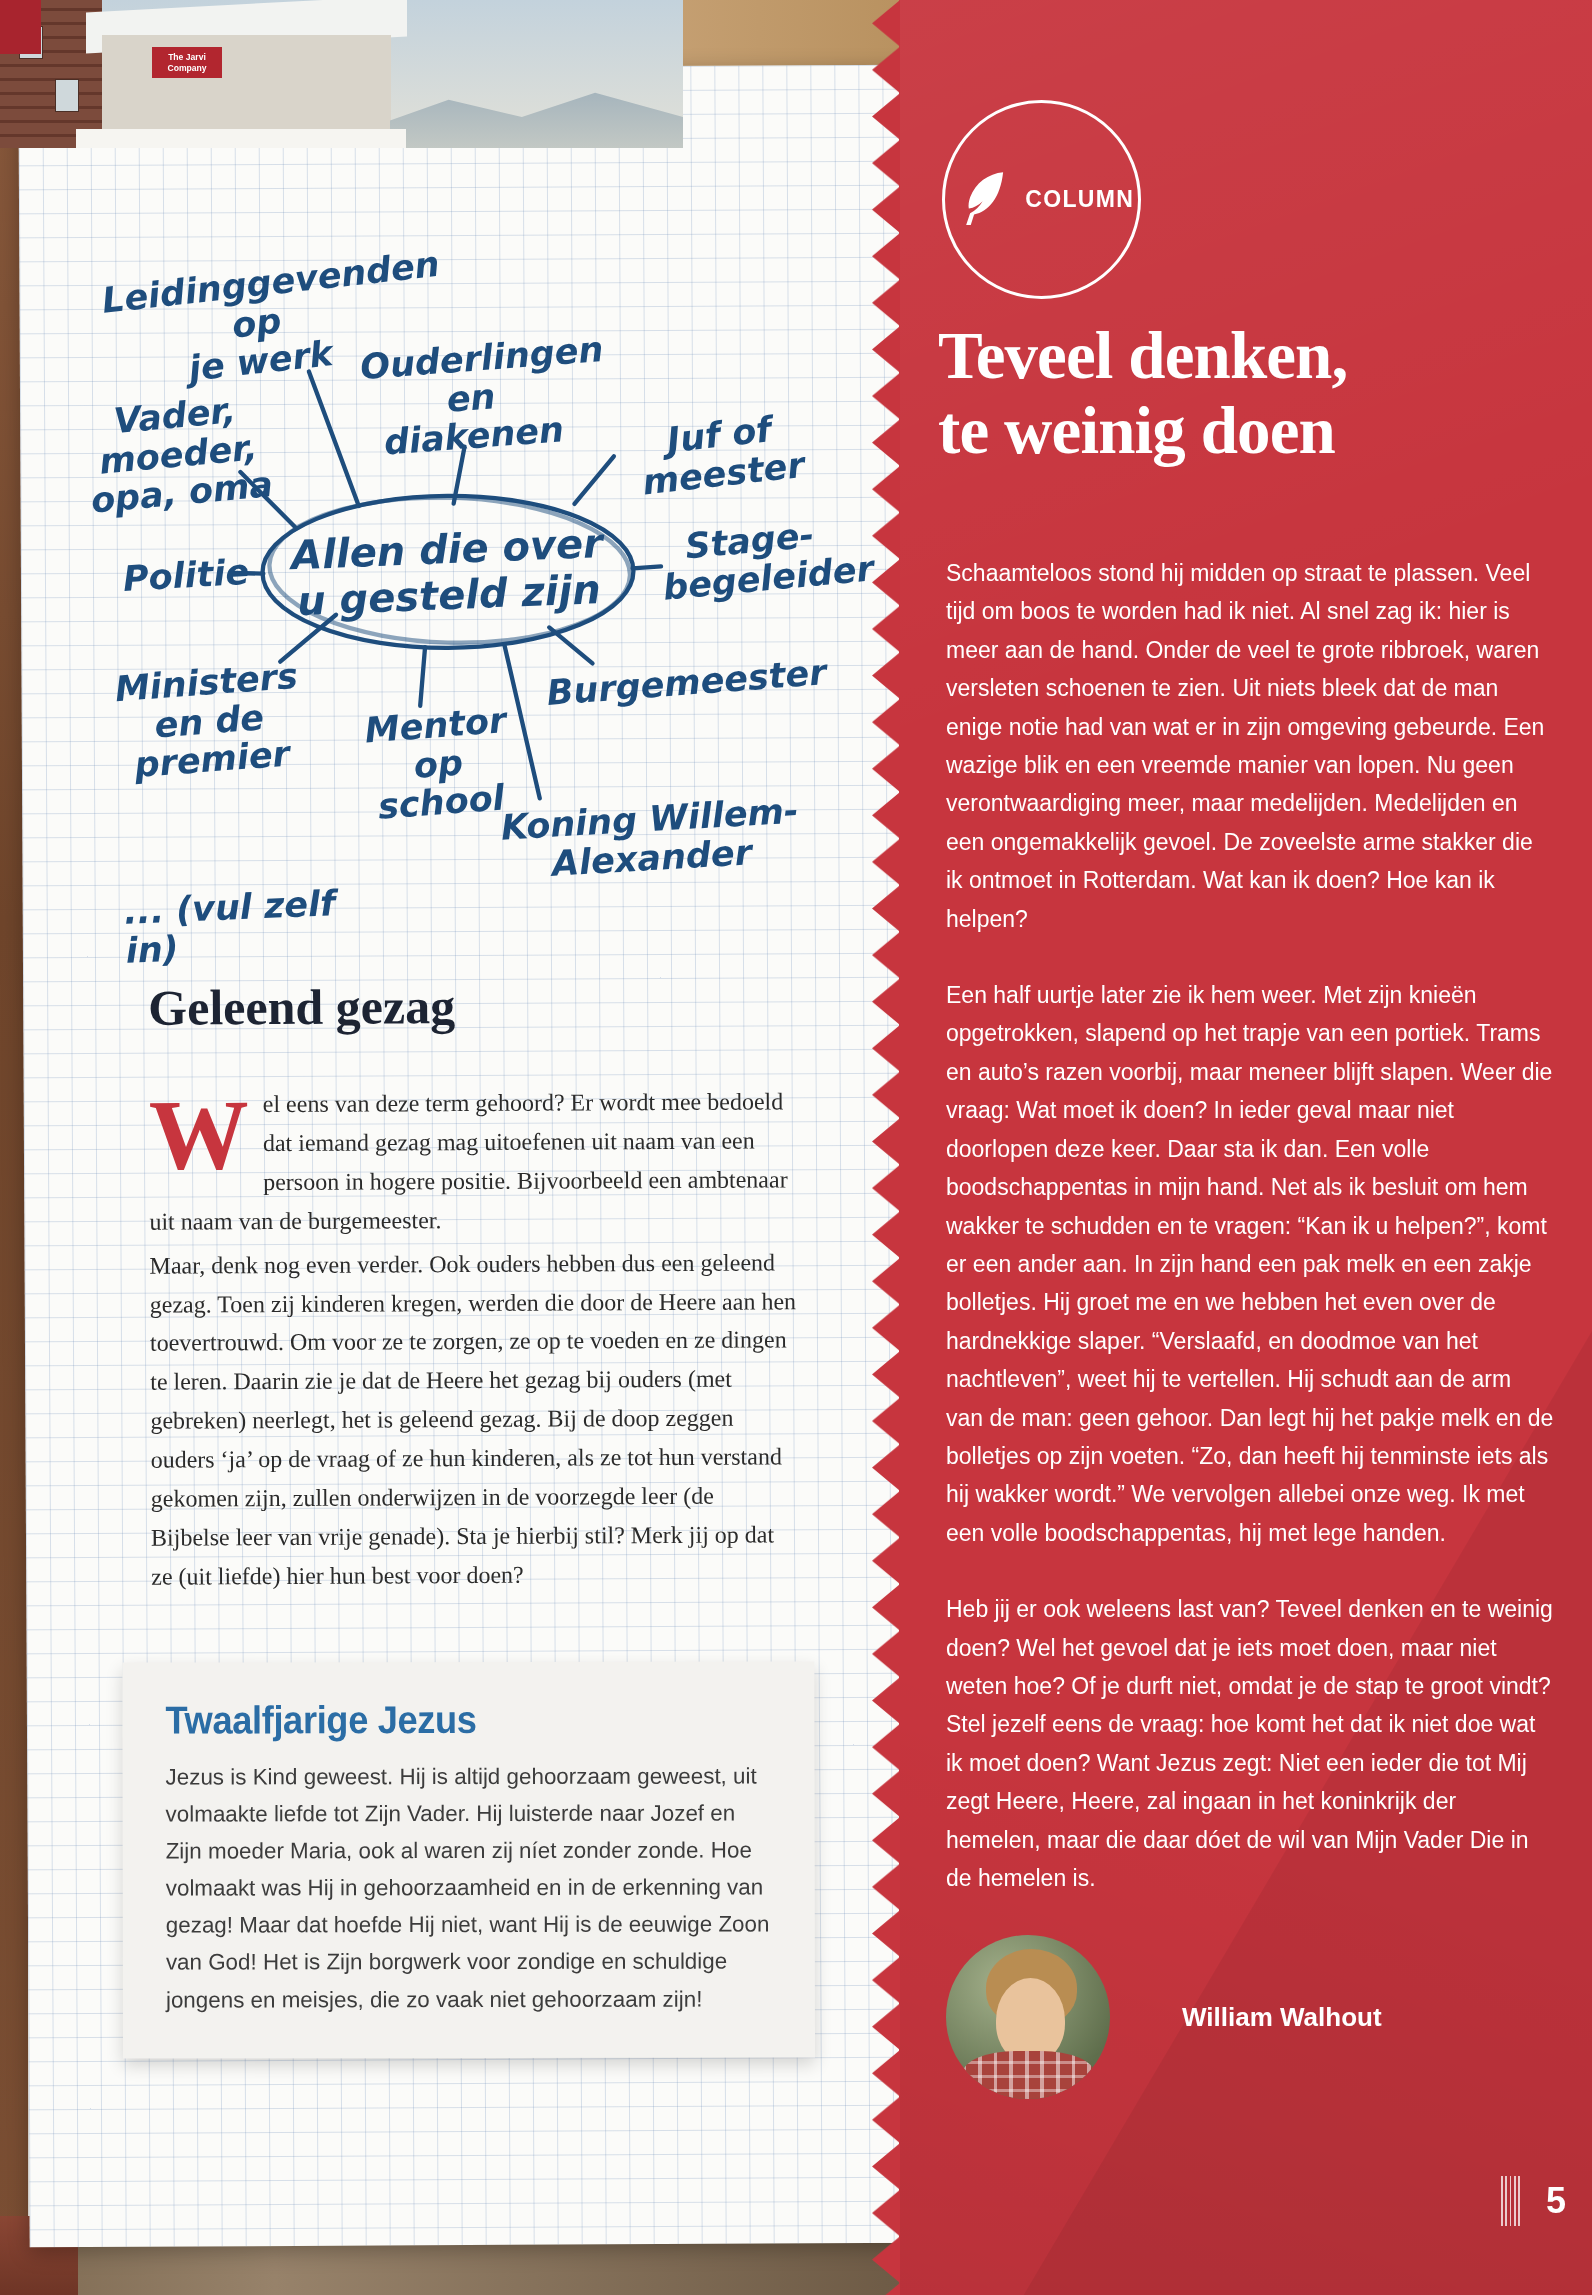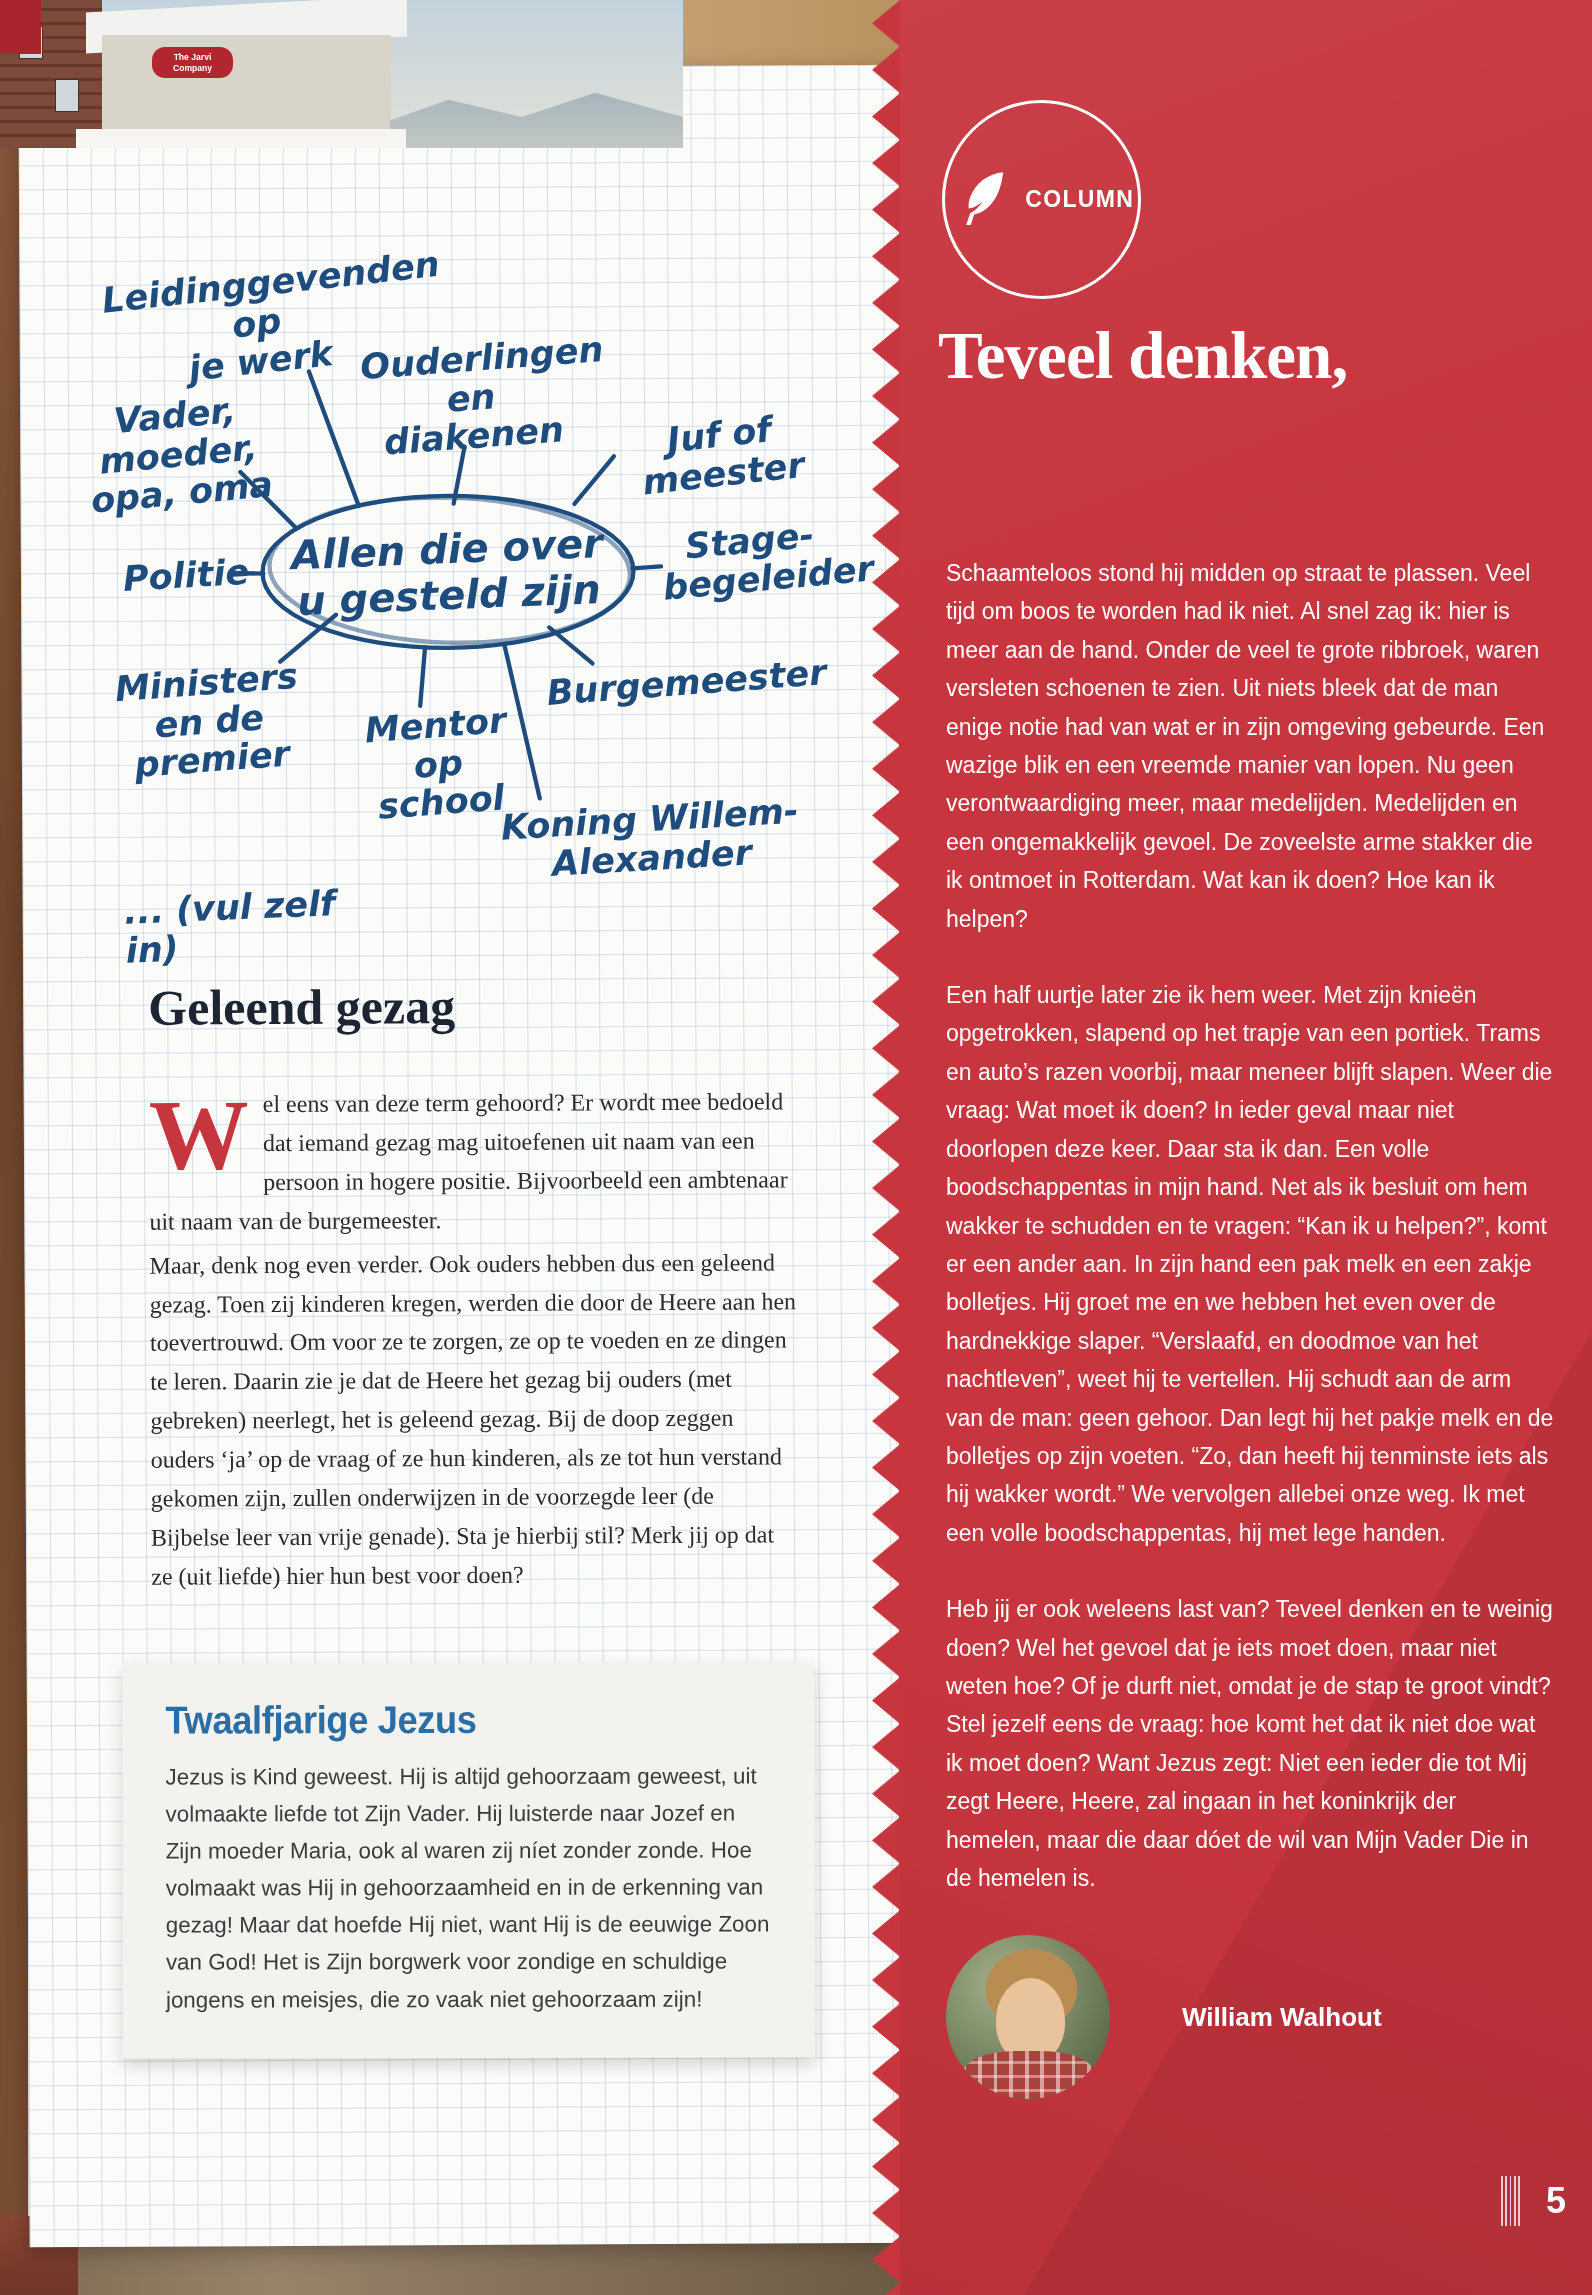--- a/index.html
+++ b/index.html
@@ -17,23 +17,23 @@
   .corner-red{position:absolute;left:0;top:0;width:41px;height:54px;background:#a8242e;z-index:4;}
 
   
   .photo{position:absolute;left:0;top:0;width:683px;height:148px;overflow:hidden;z-index:3;
     background:linear-gradient(#c3d2dc,#e2e1d8);}
   .ph-bricks{position:absolute;left:0;top:0;width:102px;height:100%;
     background:repeating-linear-gradient(0deg,#7c4b3c 0 11.2px,#64372b 11.2px 14px);}
   .ph-window{position:absolute;width:22.4px;height:31px;background:#cfd8db;border:1.7px solid #4c2f26;}
   .ph-house{position:absolute;left:102px;top:35px;width:289px;height:114px;background:#d9d4ca;}
   .ph-roof{position:absolute;left:86px;top:3.5px;width:321px;height:41px;background:#f2f3f1;transform:skewY(-3deg);}
-  .ph-sign{position:absolute;left:152px;top:47px;width:81px;height:31px;background:#b2262f;color:#fff;
+  .ph-sign{position:absolute;left:152px;top:47px;width:70px;height:31px;background:#b2262f;color:#fff;
     font:bold 8.6px/1.2 "Liberation Sans",sans-serif;display:flex;align-items:center;justify-content:center;
-    text-align:center;padding:1.7px;box-sizing:border-box;border-radius:13px;}
+    text-align:center;padding:1.7px;box-sizing:border-box;}
   .ph-mtn{position:absolute;left:390px;top:79px;width:293px;height:69px;
     background:linear-gradient(#9fb0bb,#c2c8c4);
     clip-path:polygon(0 100%,0 60%,20% 30%,45% 55%,70% 20%,100% 55%,100% 100%);}
   .ph-edge{position:absolute;left:76px;top:129px;width:330px;height:19px;background:#f6f5f1;}
 
   
   .paper{position:absolute;left:24px;top:67px;width:892px;height:2178px;z-index:2;
     background-color:#fbfbf9;
     background-image:
       linear-gradient(to right,rgba(120,150,190,.28) 1.3px,transparent 1.3px),
@@ -229,20 +229,21 @@
 
     <div class="badge">
       <svg class="feather" viewBox="0 0 100 100">
         <path d="M82 8 C60 10 40 24 32 46 C30 52 29 58 30 63 C38 62 45 58 51 52 C46 60 40 66 32 70 L26 88 L33 88 L38 72 C60 68 78 46 82 8 Z" fill="#fff"></path>
       </svg>
       <div class="badge-label">COLUMN</div>
     </div>
 
     <h1 class="col-title">
       <span>Teveel denken,</span><br>
+      <span>te weinig doen</span>
     </h1>
 
     <div class="col-body">
       <p>Schaamteloos stond hij midden op straat te plassen. Veel tijd om boos te worden had ik niet. Al snel zag ik: hier is meer aan de hand. Onder de veel te grote ribbroek, waren versleten schoenen te zien. Uit niets bleek dat de man enige notie had van wat er in zijn omgeving gebeurde. Een wazige blik en een vreemde manier van lopen. Nu geen verontwaardiging meer, maar medelijden. Medelijden en een ongemakkelijk gevoel. De zoveelste arme stakker die ik ontmoet in Rotterdam. Wat kan ik doen? Hoe kan ik helpen?</p>
       <p>Een half uurtje later zie ik hem weer. Met zijn knieën opgetrokken, slapend op het trapje van een portiek. Trams en auto’s razen voorbij, maar meneer blijft slapen. Weer die vraag: Wat moet ik doen? In ieder geval maar niet doorlopen deze keer. Daar sta ik dan. Een volle boodschappentas in mijn hand. Net als ik besluit om hem wakker te schudden en te vragen: “Kan ik u helpen?”, komt er een ander aan. In zijn hand een pak melk en een zakje bolletjes. Hij groet me en we hebben het even over de hardnekkige slaper. “Verslaafd, en doodmoe van het nachtleven”, weet hij te vertellen. Hij schudt aan de arm van de man: geen gehoor. Dan legt hij het pakje melk en de bolletjes op zijn voeten. “Zo, dan heeft hij tenminste iets als hij wakker wordt.” We vervolgen allebei onze weg. Ik met een volle boodschappentas, hij met lege handen.</p>
       <p>Heb jij er ook weleens last van? Teveel denken en te weinig doen? Wel het gevoel dat je iets moet doen, maar niet weten hoe? Of je durft niet, omdat je de stap te groot vindt? Stel jezelf eens de vraag: hoe komt het dat ik niet doe wat ik moet doen? Want Jezus zegt: Niet een ieder die tot Mij zegt Heere, Heere, zal ingaan in het koninkrijk der hemelen, maar die daar dóet de wil van Mijn Vader Die in de hemelen is.</p>
 
       <div class="author">
         <div class="avatar">
           <div class="av-hair"></div>

